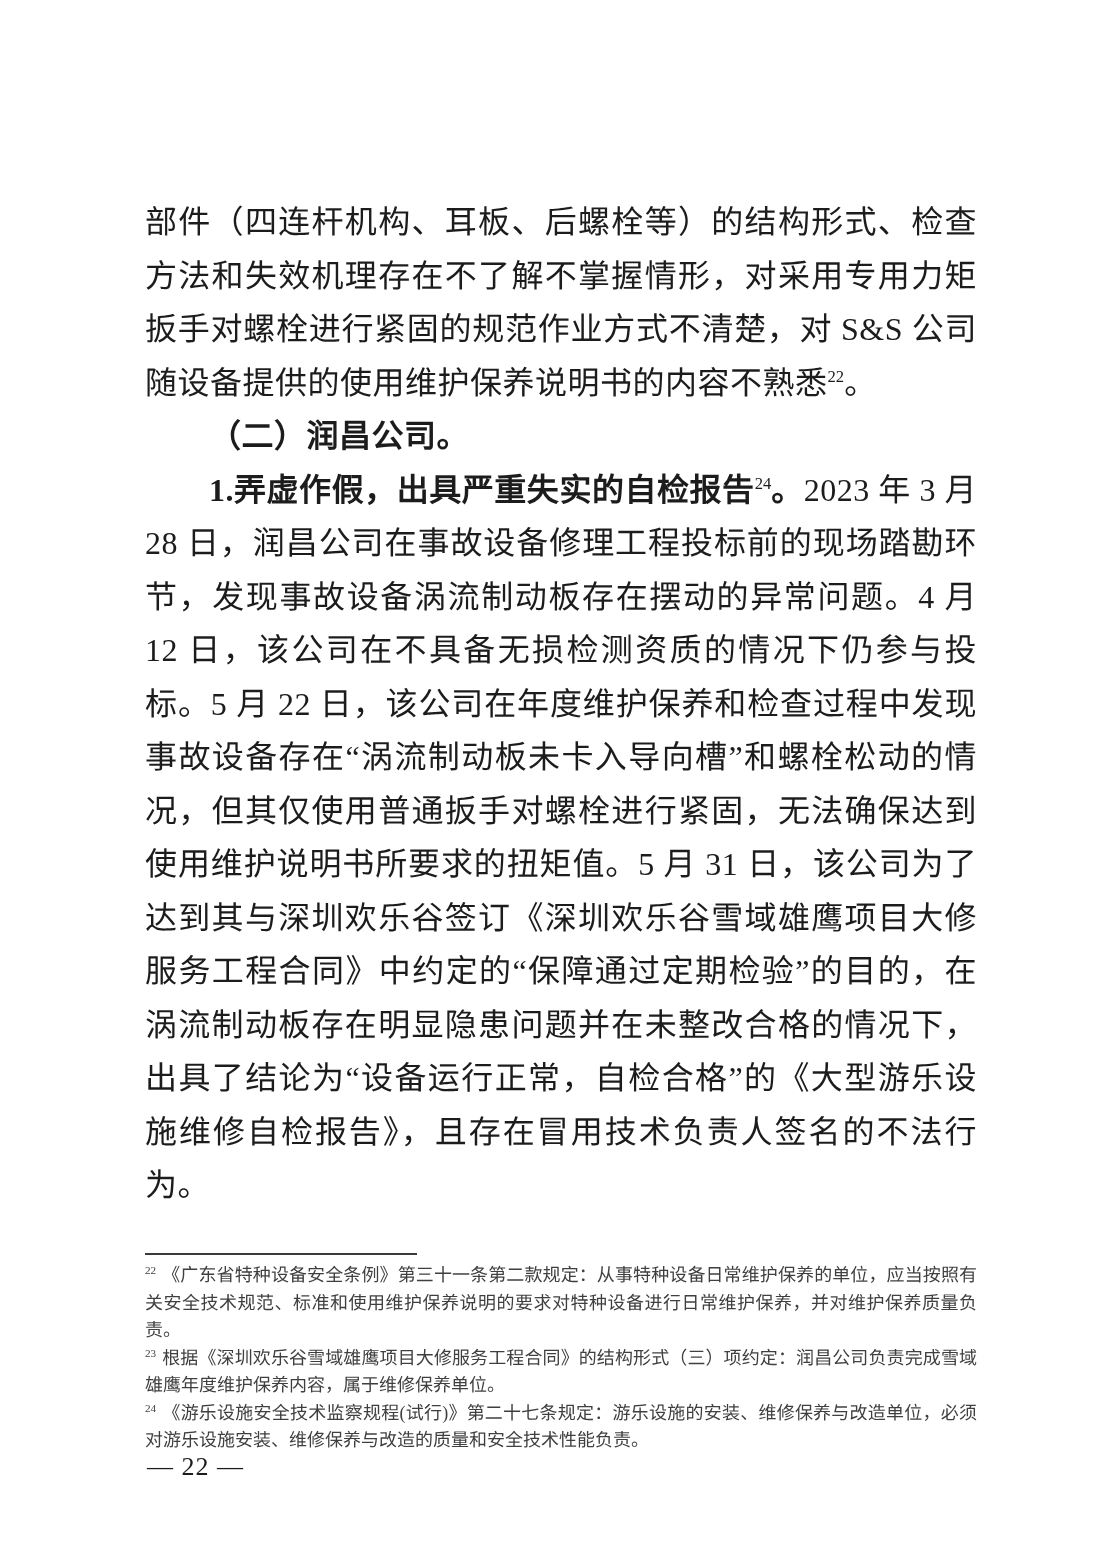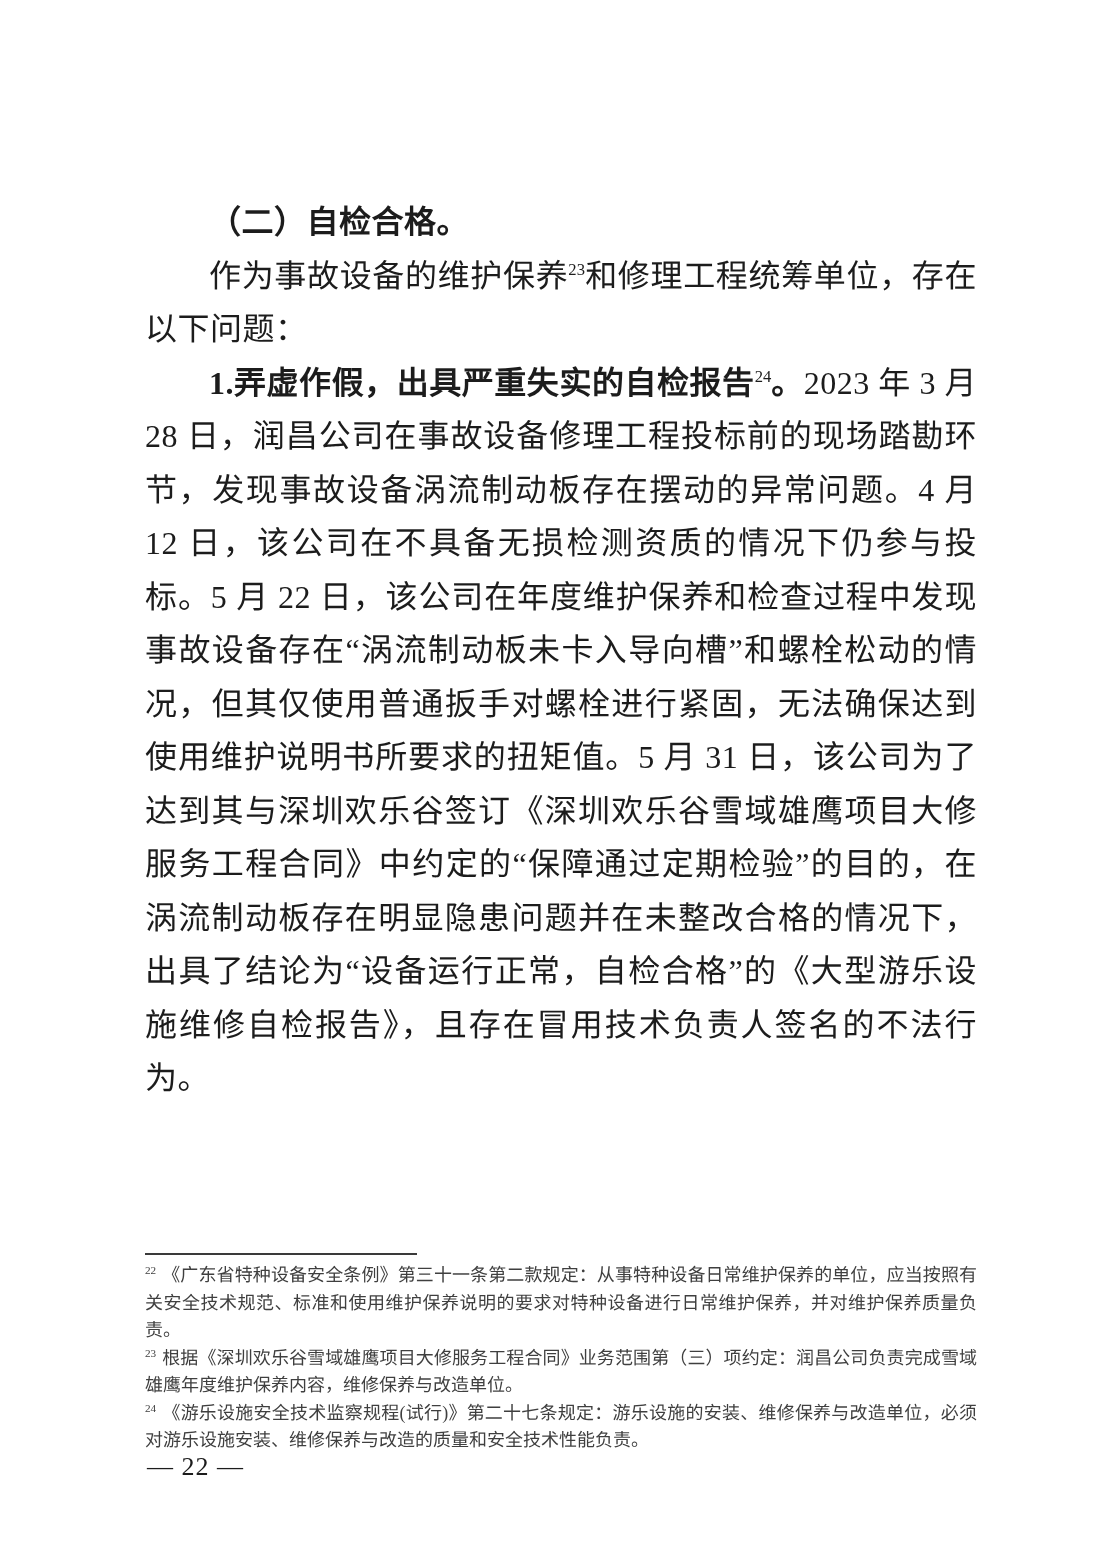--- a/index.html
+++ b/index.html
@@ -79,36 +79,36 @@
     letter-spacing: 1px;
   }
 </style>
 </head>
 <body>
 
 <div class="page">
 
   <div class="content">
 
+    <p class="para"><span>部件（四连杆机构、耳板、后螺栓等）的结构形式、检查方法和失效机理存在不了解不掌握情形，对采用专用力矩扳手对螺栓进行紧固的规范作业方式不清楚，对 S&amp;S 公司随设备提供的使用维护保养说明书的内容不熟悉</span><sup>22</sup><span>。</span></p>
 
-    <p class="para indent bold"><span>（二）自检合格。</span></p>
+    <p class="para indent bold"><span>（二）润昌公司。</span></p>
 
-    <p class="para indent"><span>作为事故设备的维护保养</span><sup>23</sup><span>和修理工程统筹单位，存在以下问题：</span></p>
 
     <p class="para indent"><span class="bold">1.弄虚作假，出具严重失实的自检报告</span><sup>24</sup><span class="bold">。</span><span>2023 年 3 月 28 日，润昌公司在事故设备修理工程投标前的现场踏勘环节，发现事故设备涡流制动板存在摆动的异常问题。4 月 12 日，该公司在不具备无损检测资质的情况下仍参与投标。5 月 22 日，该公司在年度维护保养和检查过程中发现事故设备存在“涡流制动板未卡入导向槽”和螺栓松动的情况，但其仅使用普通扳手对螺栓进行紧固，无法确保达到使用维护说明书所要求的扭矩值。5 月 31 日，该公司为了达到其与深圳欢乐谷签订《深圳欢乐谷雪域雄鹰项目大修服务工程合同》中约定的“保障通过定期检验”的目的，在涡流制动板存在明显隐患问题并在未整改合格的情况下，出具了结论为“设备运行正常，自检合格”的《大型游乐设施维修自检报告》，且存在冒用技术负责人签名的不法行为。</span></p>
 
   </div>
 
   <div class="footnote-sep"></div>
 
   <div class="footnotes">
 
     <p><sup>22</sup><span>《广东省特种设备安全条例》第三十一条第二款规定：从事特种设备日常维护保养的单位，应当按照有关安全技术规范、标准和使用维护保养说明的要求对特种设备进行日常维护保养，并对维护保养质量负责。</span></p>
 
-    <p><sup>23</sup><span>根据《深圳欢乐谷雪域雄鹰项目大修服务工程合同》业务范围第（三）项约定：润昌公司负责完成雪域雄鹰年度维护保养内容，维修保养与改造单位。</span></p>
+    <p><sup>23</sup><span>根据《深圳欢乐谷雪域雄鹰项目大修服务工程合同》的结构形式（三）项约定：润昌公司负责完成雪域雄鹰年度维护保养内容，属于维修保养单位。</span></p>
 
     <p><sup>24</sup><span>《游乐设施安全技术监察规程(试行)》第二十七条规定：游乐设施的安装、维修保养与改造单位，必须对游乐设施安装、维修保养与改造的质量和安全技术性能负责。</span></p>
 
   </div>
 
   <div class="page-number">— 22 —</div>
 
 </div>
 
 </body></html>

